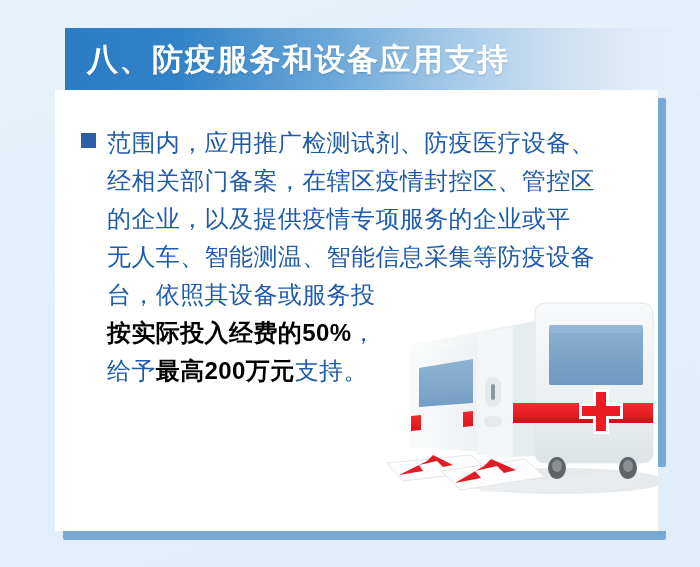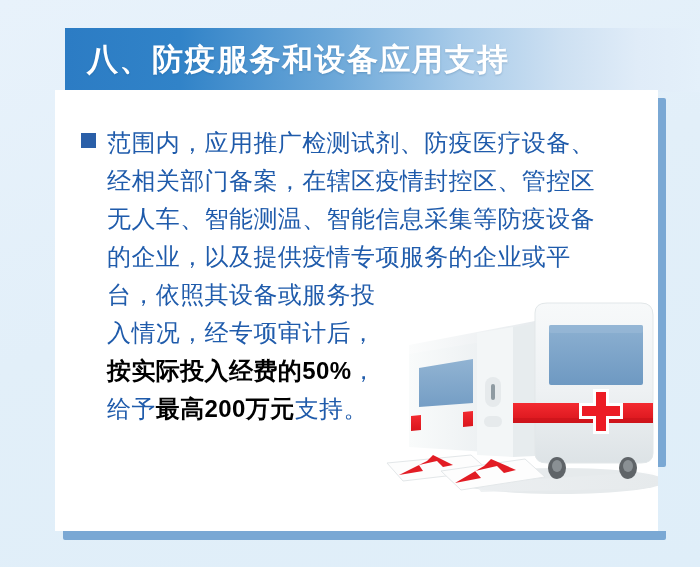--- a/index.html
+++ b/index.html
@@ -240,24 +240,23 @@
         </g>
       </svg>
     </div>
 
     <div class="copy">
       <div class="bullet-row">
         <div class="bullet"></div>
         <div class="para">
           <div>范围内，应用推广检测试剂、防疫医疗设备、</div>
           <div>经相关部门备案，在辖区疫情封控区、管控区</div>
+          <div>的企业，以及提供疫情专项服务的企业或平</div>
           <div>无人车、智能测温、智能信息采集等防疫设备</div>
-          <div>的企业，以及提供疫情专项服务的企业或平</div>
           <div class="narrow">台，依照其设备或服务投</div>
-          <div class="narrow">入情况，经专项审计后，</div>
           <div class="narrow"><span class="hl">按实际投入经费的50%</span><span>，</span></div>
           <div class="narrow"><span>给予</span><span class="hl">最高200万元</span><span>支持。</span></div>
         </div>
       </div>
     </div>
 
   </div>
 </div>
 
 </body></html>

